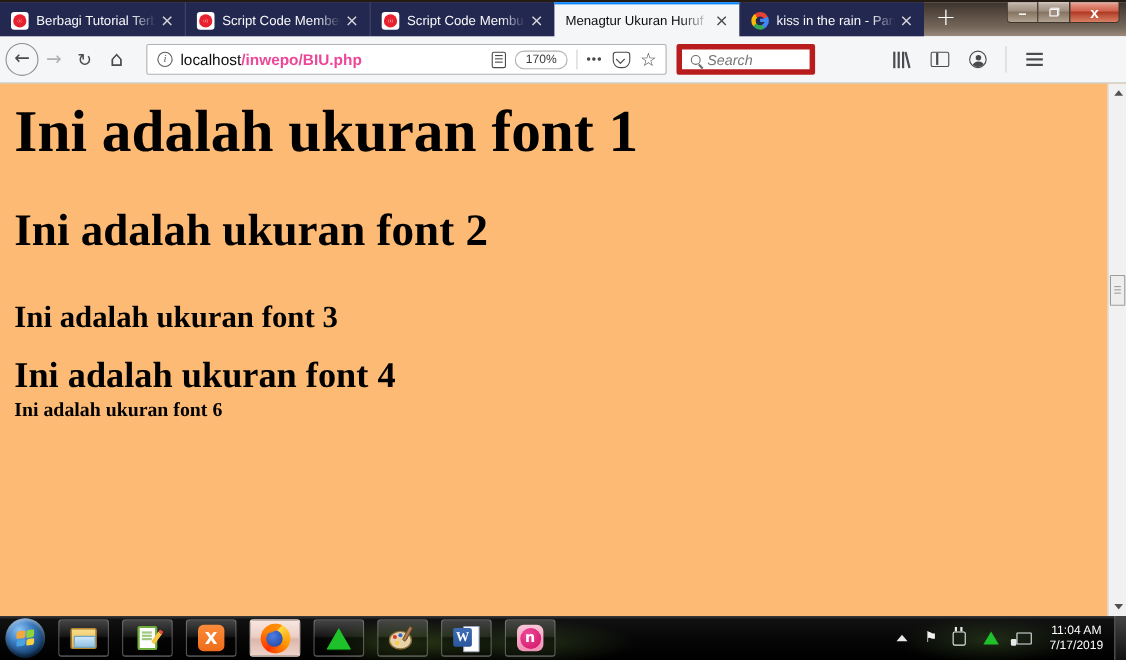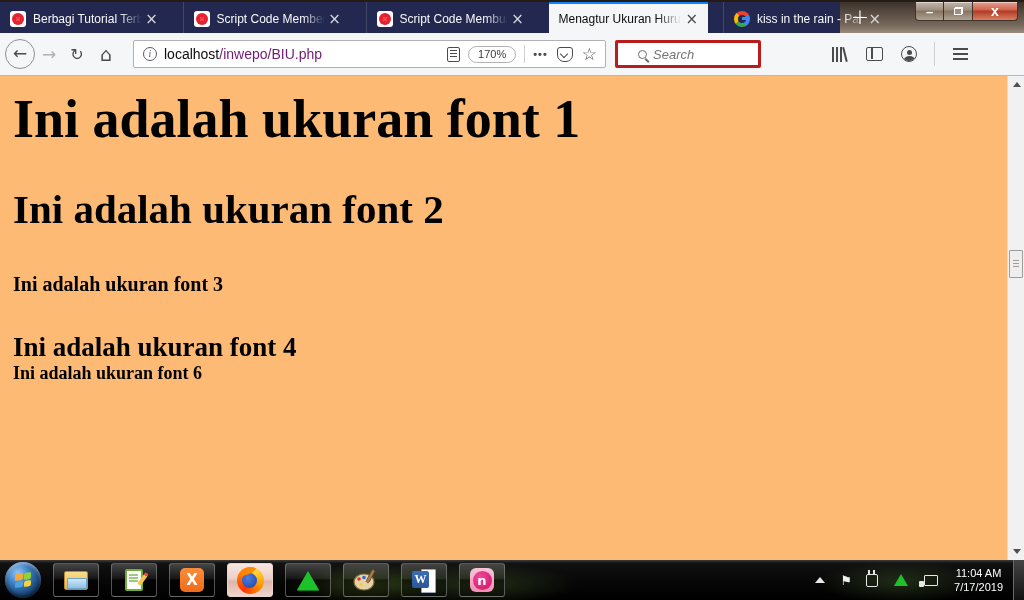--- a/index.html
+++ b/index.html
@@ -5,21 +5,21 @@
   * { margin:0; padding:0; box-sizing:border-box; }
   html,body { width:1024px; height:600px; overflow:hidden; }
   body { font-family:"Liberation Sans", sans-serif; background:#fff; position:relative; }
   .screen { position:absolute; inset:0; width:1024px; height:600px; }
 
   
   .titlebar { position:absolute; left:0; top:0; width:1024px; height:33px;
     background:linear-gradient(180deg,#3d332b 0%,#5c4f45 40%,#77685c 75%,#9a8b7e 100%);
     border-top:2px solid #241b15; }
   .tabstrip { position:absolute; left:0; top:0; height:33px; width:840px;
-    background:#232850; display:flex;gap:15px; }
+    background:#232850; display:flex; }
   .tab { position:relative; width:168px; height:33px; display:flex; align-items:center;
     padding:0 8px 0 10px; cursor:default; }
   .tab + .tab { border-left:1px solid rgba(255,255,255,0.14);align-items:center; }
   .tab.active { background:#f5f6f7; border-left:none; }
   .tab.active::before { content:""; position:absolute; left:0; top:0; right:0; height:2px; background:#0a84ff; }
   .tab-fav { width:16px; height:16px; margin-right:7px; flex:0 0 16px; position:relative; }
   .fav-inwepo { background:#fff; border-radius:3px; }
   .fav-inwepo::before { content:""; position:absolute; left:2px; top:2px; width:12px; height:12px;
     border-radius:50%; background:#e8212e; }
   .fav-inwepo::after { content:""; position:absolute; left:6px; top:6px; width:4px; height:4px;
@@ -62,35 +62,35 @@
     font-size:17px; line-height:27px; }
   .btn-fwd { width:28px; font-size:17px; color:#b1b1b3; }
   .btn-reload { width:28px; font-size:16px; }
   .btn-home { width:30px; font-size:19px; }
   .urlbar { margin-left:12px; width:473px; height:28px; background:#fff; border:1px solid #b1b1b3;
     border-radius:2px; display:flex; align-items:center; }
   .info-ico { width:14px; height:14px; border:1px solid #5a5a5f; border-radius:50%; color:#5a5a5f;
     font-size:10px; font-style:italic; font-family:"Liberation Serif", serif; text-align:center;
     line-height:12px; margin:0 7px 0 9px; }
   .url-text { flex:1; font-size:14px; color:#0c0c0d; white-space:nowrap; overflow:hidden; }
-  .url-text .path { color:#701a75; }
+  .url-text .path { color:#ec4899;font-weight:bold; }
   .reader-ico { width:13px; height:15px; border:1.5px solid #4a4a4f; border-radius:2px; position:relative; margin:0 8px; }
   .reader-ico::before { content:""; position:absolute; left:1.5px; top:2px; width:7px; height:1.5px;
     background:#4a4a4f; box-shadow:0 3px 0 #4a4a4f, 0 6px 0 #4a4a4f; }
   .zoom-pill { border:1px solid #b1b1b3; border-radius:9px; font-size:11px; color:#3b3b3c;
     padding:1px 9px 2px; cursor:pointer; }
   .pa-sep { width:1px; height:18px; background:#d0d0d2; margin:0 8px; }
   .dots-ico { font-size:11px; letter-spacing:1px; color:#4a4a4f; font-weight:bold; cursor:pointer; }
   .pocket-ico { width:16px; height:15px; border:1.5px solid #4a4a4f; border-radius:3px 3px 7px 7px;
     position:relative; margin:0 9px; cursor:pointer; }
   .pocket-ico::before { content:""; position:absolute; left:3px; top:3px; width:5px; height:5px;
     border:1.5px solid #4a4a4f; border-top:none; border-left:none; transform:rotate(45deg); }
   .star-ico { font-size:17px; color:#4a4a4f; margin-right:8px; cursor:pointer; }
-  .searchbar { margin-left:9px; width:146px; height:28px; background:#fff; border:3px solid #b91c1c;
-    border-radius:2px; display:flex; align-items:center;padding-left:12px; }
+  .searchbar { margin-left:9px; width:126px; height:28px; background:#fff; border:5px solid #b91c1c;
+    border-radius:2px; display:flex; align-items:center; }
   .mag-ico { width:9px; height:9px; border:1.5px solid #6d6d6e; border-radius:50%; position:relative;
     margin:0 6px 0 8px; flex:0 0 9px; }
   .mag-ico::after { content:""; position:absolute; left:7px; top:7px; width:5px; height:1.5px;
     background:#6d6d6e; transform:rotate(45deg); transform-origin:0 0; }
   .search-input { border:none; outline:none; flex:1; min-width:0; font-size:13px; font-style:italic;
     color:#3b3b3c; background:transparent; font-family:"Liberation Sans", sans-serif; }
   .search-input::placeholder { color:#757577; font-style:italic; }
   .right-icons { display:flex; align-items:center; margin-left:62px; }
   .lib-ico { width:16px; height:15px; position:relative; margin:0 9px; cursor:pointer; }
   .lib-ico::before { content:""; position:absolute; left:0; top:0; width:2px; height:15px;
@@ -110,22 +110,22 @@
   .menu-ico { width:15px; height:12px; position:relative; margin:0 10px; cursor:pointer; }
   .menu-ico::before { content:""; position:absolute; left:0; top:0; width:15px; height:2px;
     background:#4a4a4f; box-shadow:0 5px 0 #4a4a4f, 0 10px 0 #4a4a4f; }
 
   
   .content { position:absolute; left:0; top:76px; width:1024px; height:484px; background:#fdba74; overflow:hidden; }
   .content h1,.content h2,.content h3,.content h4,.content h5,.content h6 {
     font-family:"Liberation Serif", serif; font-weight:bold; color:#000; margin-left:13px; line-height:1.15; }
   .content h1 { font-size:54px; margin-top:12px; }
   .content h2 { font-size:41px; margin-top:36px; }
-  .content h3 { font-size:20px; margin-top:40px; }
-  .content h4 { font-size:27px; margin-top:36px; }
+  .content h3 { font-size:28px; margin-top:40px; }
+  .content h4 { font-size:33px; margin-top:19px; }
   .content h5 { font-size:23px; margin-top:38px; }
   .content h6 { font-size:18px; }
 
   
   .scrollbar { position:absolute; right:0; top:0; width:17px; height:484px; background:#f1f1f1;
     border-left:1px solid #dcdcdc; }
   .sb-btn { position:absolute; left:0; width:17px; height:17px; display:flex; align-items:center;
     justify-content:center; cursor:pointer; }
   .sb-up { top:0; } .sb-down { bottom:0; }
   .tri-up { width:0; height:0; border-left:4px solid transparent; border-right:4px solid transparent;

